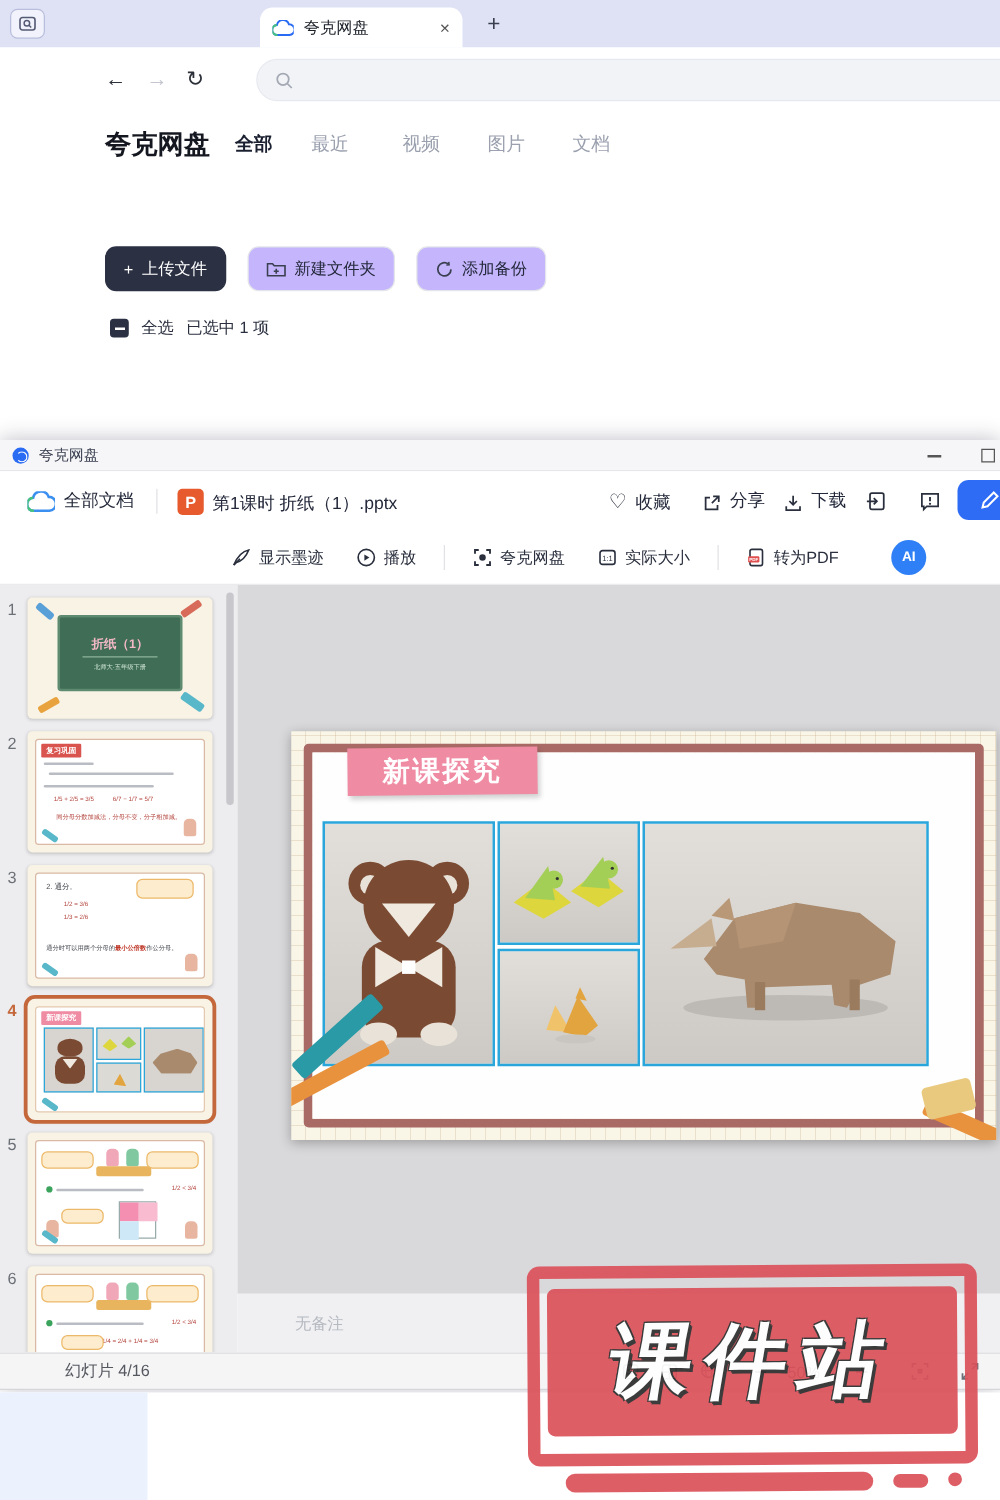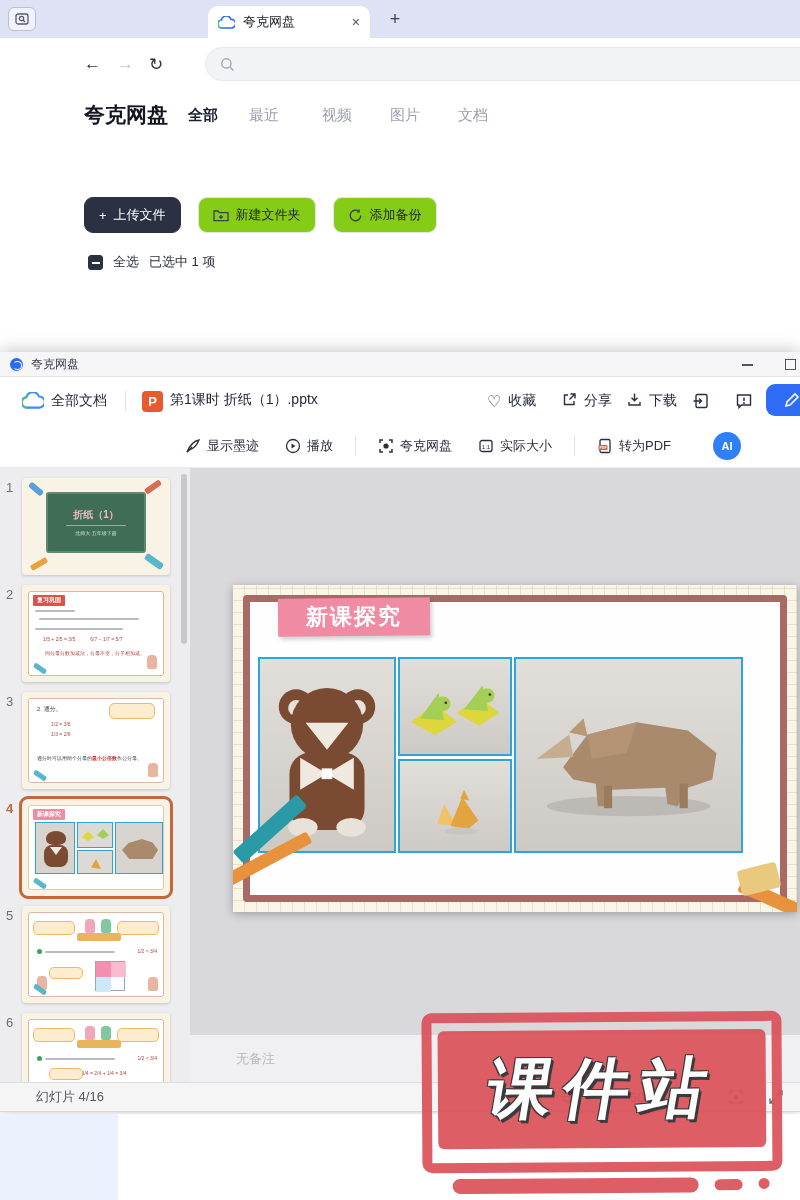--- a/index.html
+++ b/index.html
@@ -22,38 +22,38 @@
   .searchpill{position:absolute;left:205px;right:-24px;top:9px;height:34px;border-radius:17px;background:#f2f3f7;border:1px solid #e7e9f0;display:flex;align-items:center;padding:0 14px;color:#9aa0ab;}
 
   
   .dp-title{position:absolute;left:84px;top:101px;font-size:21px;font-weight:bold;color:#14171f;}
   .dp-tab{position:absolute;top:106px;font-size:15px;color:#9aa0ae;}
   .dp-tab.on{font-weight:bold;color:#1b2030;}
   .crumb{position:absolute;left:84px;top:153px;width:700px;font-size:13px;color:#8d94a6;white-space:nowrap;}
   .crumb span.sep{margin:0 6px;color:#aeb4c2;}
   .crumb .last{font-weight:bold;color:#262c3d;}
   .btnrow{position:absolute;left:84px;top:197px;height:36px;display:flex;gap:17px;}
-  .pillbtn{height:36px;border-radius:9px;background:#84cc16;border:1px solid #e3e5ea;color:#23283a;font-size:13px;display:flex;align-items:center;gap:7px;padding:0 14px;white-space:nowrap;}
+  .pillbtn{height:36px;border-radius:9px;background:#c4b5fd;border:1px solid #e3e5ea;color:#23283a;font-size:13px;display:flex;align-items:center;gap:7px;padding:0 14px;white-space:nowrap;}
   .pillbtn.dark{background:#2b3143;border-color:#2b3143;color:#fff;}
   .selrow{position:absolute;left:88px;top:253px;display:flex;align-items:center;gap:10px;font-size:13px;color:#2a2f3f;}
   .cbx{width:15px;height:15px;border-radius:3px;border:1px solid #d0d3da;background:#fff;position:relative;}
   .cbx.checked{background:#2b3143;border-color:#2b3143;}
   .cbx.checked::after{content:"";position:absolute;left:3px;top:6px;width:8px;height:2px;background:#fff;}
   .filerow{position:absolute;left:70px;top:288px;width:690px;height:52px;display:flex;align-items:center;gap:16px;padding-left:18px;border-radius:8px;}
   .fname{font-size:14px;color:#23283a;}
 
   
   .viewer{position:absolute;left:0;top:352px;width:800px;height:760px;background:#fff;box-shadow:0 -1px 16px rgba(40,40,70,.28);}
   .vw-titlebar{position:absolute;left:0;top:0;width:800px;height:25px;background:#f6f6f8;border-bottom:1px solid #e6e6ea;display:flex;align-items:center;font-size:12px;color:#3a4050;}
   .vw-titlebar .logo-dot{width:13px;height:13px;flex:0 0 13px;margin:0 8px 0 10px;}
   .vw-titlebar .logo-dot::after{left:3px;top:3px;width:7px;height:7px;border-width:1.5px;}
   .win-min{position:absolute;left:742px;top:12px;width:11px;height:2px;background:#555;}
   .win-max{position:absolute;left:785px;top:7px;width:11px;height:11px;border:1.5px solid #555;}
   .doctool{position:absolute;left:0;top:25px;width:800px;height:48px;background:#fff;display:flex;align-items:center;}
-  .dt-item{display:flex;align-items:flex-start;gap:7px;font-size:14px;color:#23283a;}
+  .dt-item{display:flex;align-items:flex-end;gap:7px;font-size:14px;color:#23283a;}
   .p-badge{width:21px;height:21px;border-radius:4px;background:#e65a2e;color:#fff;font-size:13px;font-weight:bold;display:flex;align-items:center;justify-content:center;}
   .vdiv{width:1px;height:20px;background:#e2e2e6;}
   .editbtn{position:absolute;right:-18px;top:32px;width:52px;height:32px;border-radius:9px;background:#2e6cf6;display:flex;align-items:center;justify-content:center;}
   .toolsbar{position:absolute;left:0;top:73px;width:800px;height:43px;background:#fff;border-bottom:1px solid #ebebee;display:flex;align-items:center;font-size:13px;color:#2a2f3e;}
   .tb-item{display:flex;align-items:center;gap:6px;}
   .ai-btn{width:28px;height:28px;border-radius:50%;background:#2f80f6;color:#fff;font-size:11px;font-weight:bold;display:flex;align-items:center;justify-content:center;}
 
   
   .vcontent{position:absolute;left:0;top:116px;width:800px;height:614px;overflow:hidden;}
   .sidebar{position:absolute;left:0;top:0;width:190px;height:614px;background:#ededef;overflow:hidden;}
@@ -447,21 +447,21 @@
           <div class="deco" style="right:18px;bottom:20px;width:40px;height:26px;background:#e9c97e;border-radius:4px;transform:rotate(-14deg);"></div>
         </div>
       </div>
 
       <div class="notesbar">
         <span>无备注</span>
       </div>
     </div>
 
     <div class="statusbar">
-      <span style="margin-left:36px">幻灯片 4/16</span>
+      <span style="margin-left:52px">幻灯片 4/16</span>
       <div class="sb-ico" style="position:absolute;left:497px">
         <svg width="15" height="15" viewBox="0 0 15 15">
             <rect x="2" y="2" width="11" height="11" rx="2" fill="none" stroke="#6a6d74" stroke-width="1.2"></rect>
             <line x1="4.5" y1="6" x2="10.5" y2="6" stroke="#6a6d74" stroke-width="1.2"></line>
             <line x1="4.5" y1="9" x2="8.5" y2="9" stroke="#6a6d74" stroke-width="1.2"></line>
           </svg>
       </div>
       <div class="sb-ico" style="position:absolute;left:528px">
         <svg width="15" height="15" viewBox="0 0 15 15">
             <rect x="2" y="2" width="11" height="11" rx="2" fill="none" stroke="#6a6d74" stroke-width="1.2"></rect>

